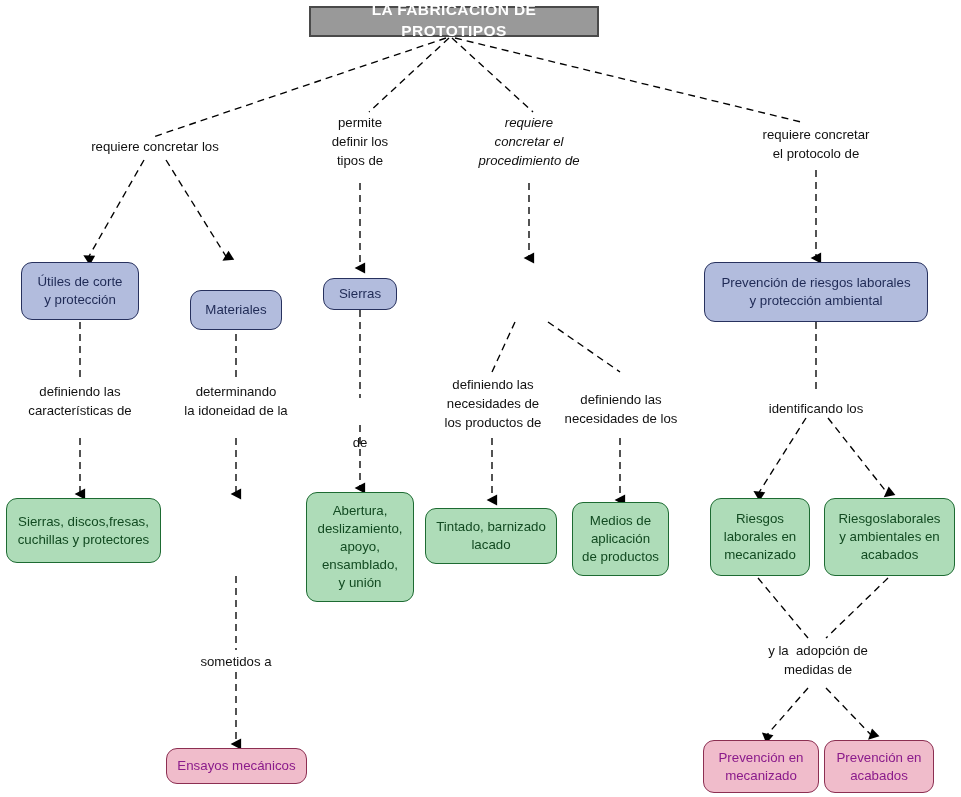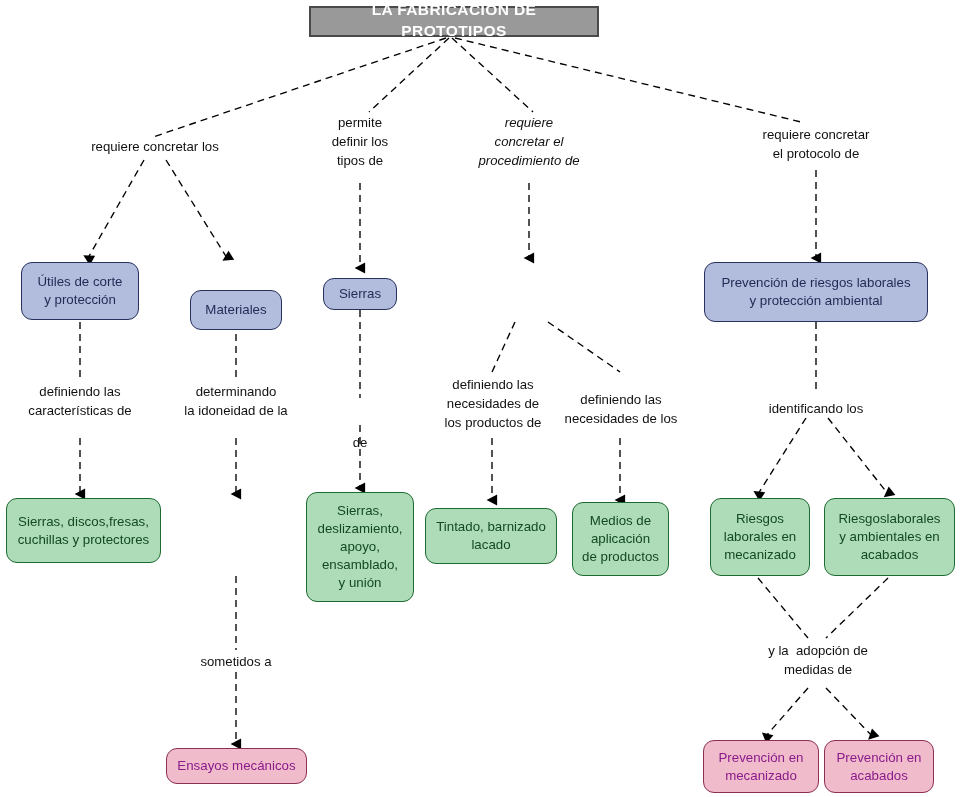--- a/index.html
+++ b/index.html
@@ -151,21 +151,21 @@
 necesidades de los</div>
   <div class="label" style="left:746px;top:399px;width:140px;">identificando los</div>
 
   <div class="node box green" style="left:6px;top:498px;width:155px;height:65px;">
     <span style="white-space:pre-line">Sierras, discos,fresas,
 cuchillas y protectores</span>
   </div>
 
 
   <div class="node box green" style="left:306px;top:492px;width:108px;height:110px;">
-    <span style="white-space:pre-line">Sierras,
+    <span style="white-space:pre-line">Abertura,
 deslizamiento,
 apoyo,
 ensamblado,
 y unión</span>
   </div>
 
   <div class="node box green" style="left:425px;top:508px;width:132px;height:56px;">
     <span style="white-space:pre-line">Tintado, barnizado
 lacado</span>
   </div>

